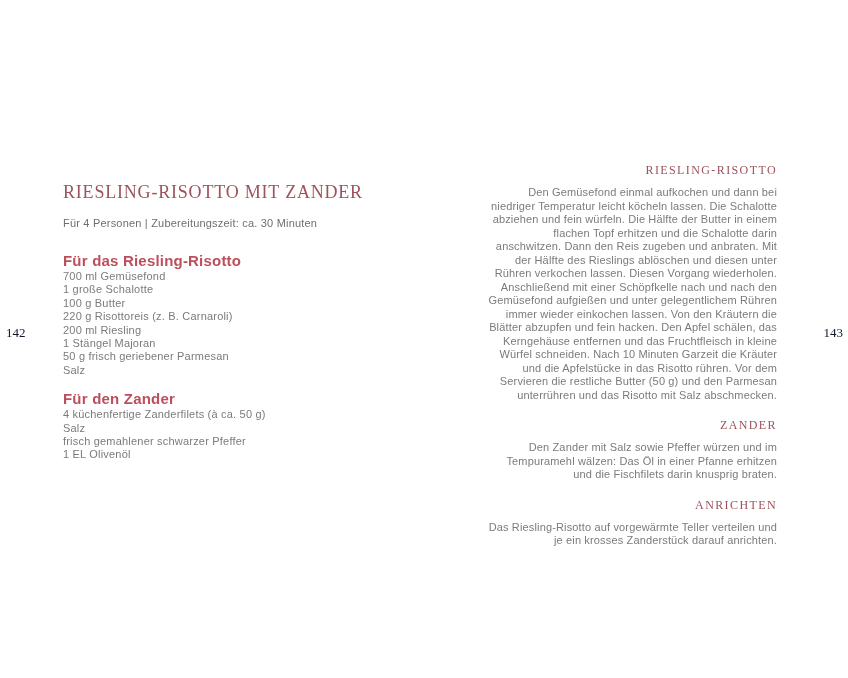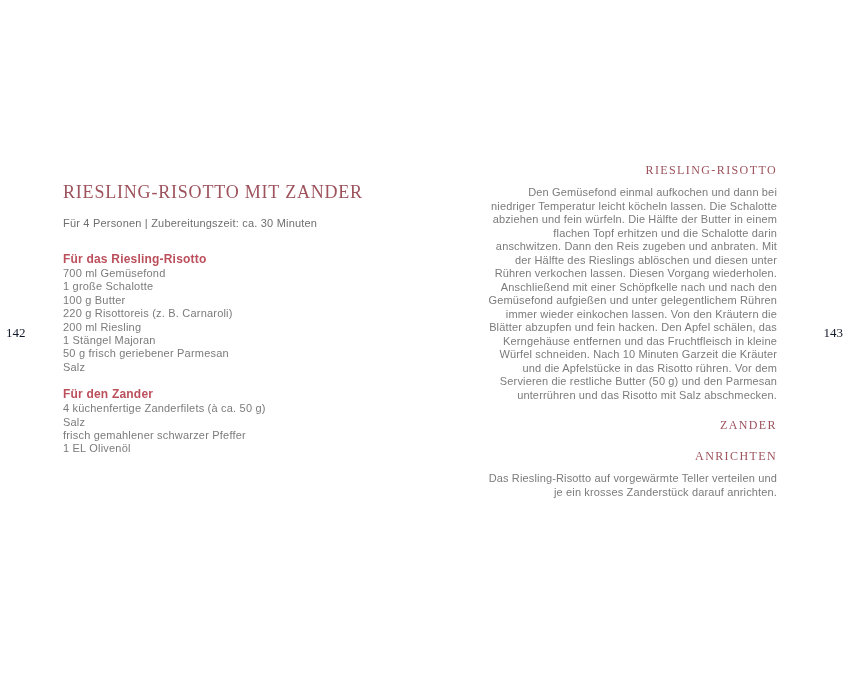--- a/index.html
+++ b/index.html
@@ -33,21 +33,21 @@
     margin: 0 0 14px 0;
   }
   .recipe-subtitle {
     font-size: 11px;
     color: #6f6f6f;
     letter-spacing: 0.2px;
     margin: 0 0 23px 0;
   }
   .ingredient-section { margin: 0 0 10px 0; }
   .ingredient-heading {
-    font-size: 12px;
+    font-size: 15px;
     font-weight: bold;
     color: #bb4f5b;
     letter-spacing: 0.2px;
     margin: 13px 0 1px 0;
   }
   .ingredient-list {
     list-style: none;
     margin: 0;
     padding: 0;
   }
@@ -130,20 +130,21 @@
 
   <div class="right-content">
 
     <div class="method-section">
       <div class="method-heading">RIESLING-RISOTTO</div>
       <p class="method-text">Den Gemüsefond einmal aufkochen und dann bei niedriger Temperatur leicht köcheln lassen. Die Schalotte abziehen und fein würfeln. Die Hälfte der Butter in einem flachen Topf erhitzen und die Schalotte darin anschwitzen. Dann den Reis zugeben und anbraten. Mit der Hälfte des Rieslings ablöschen und diesen unter Rühren verkochen lassen. Diesen Vorgang wiederholen. Anschließend mit einer Schöpfkelle nach und nach den Gemüsefond aufgießen und unter gelegentlichem Rühren immer wieder einkochen lassen. Von den Kräutern die Blätter abzupfen und fein hacken. Den Apfel schälen, das Kerngehäuse entfernen und das Fruchtfleisch in kleine Würfel schneiden. Nach 10 Minuten Garzeit die Kräuter und die Apfelstücke in das Risotto rühren. Vor dem Servieren die restliche Butter (50 g) und den Parmesan unterrühren und das Risotto mit Salz abschmecken.</p>
     </div>
 
     <div class="method-section">
       <div class="method-heading">ZANDER</div>
+      <p class="method-text">Den Zander mit Salz sowie Pfeffer würzen und im Tempuramehl wälzen: Das Öl in einer Pfanne erhitzen und die Fischfilets darin knusprig braten.</p>
     </div>
 
     <div class="method-section">
       <div class="method-heading">ANRICHTEN</div>
       <p class="method-text">Das Riesling-Risotto auf vorgewärmte Teller verteilen und je ein krosses Zanderstück darauf anrichten.</p>
     </div>
   </div>
 
   <div class="page-number left">142</div>
   <div class="page-number right">143</div>

